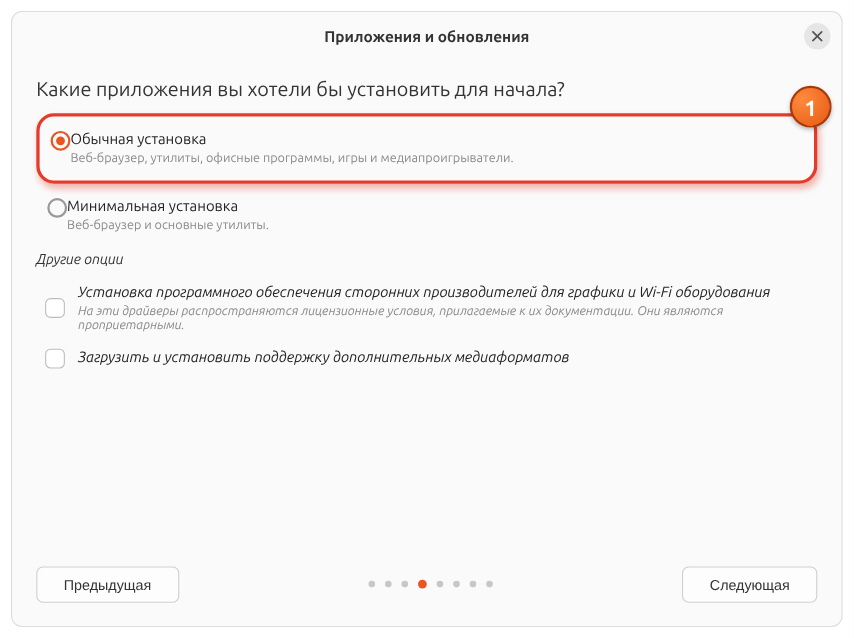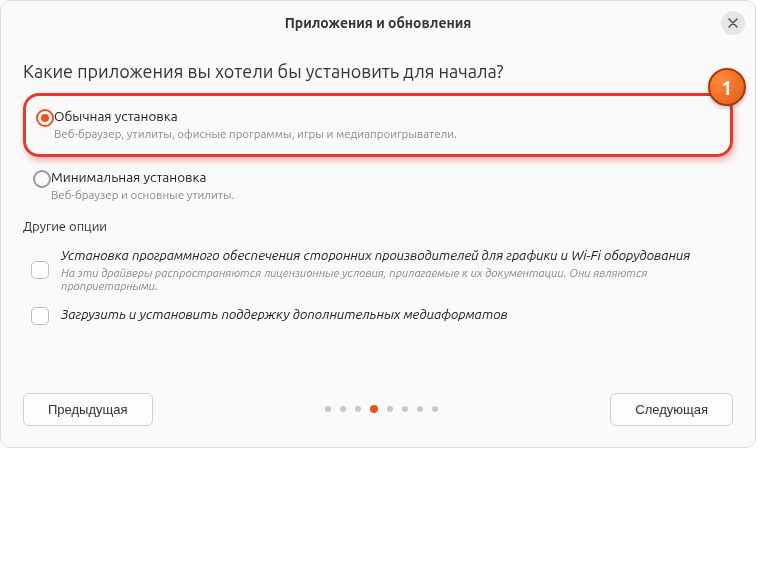--- a/index.html
+++ b/index.html
@@ -6,21 +6,22 @@
     body {
       font-family: Ubuntu, "Segoe UI", Arial, sans-serif;
       background: #fff;
       width: 776px;
       height: 580px;
       position: relative;
       overflow: hidden;
     }
     .dialog {
       width: 756px;
-      height: 448px;
+      height: 560px;
+      margin: 10px;
       background: #fafafa;
       border: 1px solid #ddd;
       border-radius: 10px;
       position: relative;
       display: flex;
       flex-direction: column;
     }
     .header {
       display: flex;
       align-items: center;
@@ -120,20 +121,21 @@
       font-size: 11.5px;
       color: #8a8a8a;
     }
     .section-row {
       margin: 4px 0 12px 8px;
     }
     .other-label {
       font-size: 13px;
       color: #333;
       margin: 14px 0 12px 0;
+      font-style: italic;
     }
     .check-row {
       display: flex;
       align-items: center;
       gap: 12px;
       padding: 2px 0 12px 8px;
       font-style: italic;
     }
     .checkbox {
       width: 18px;

